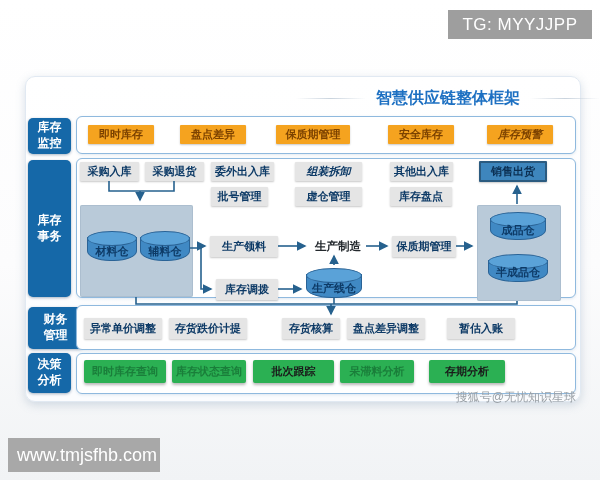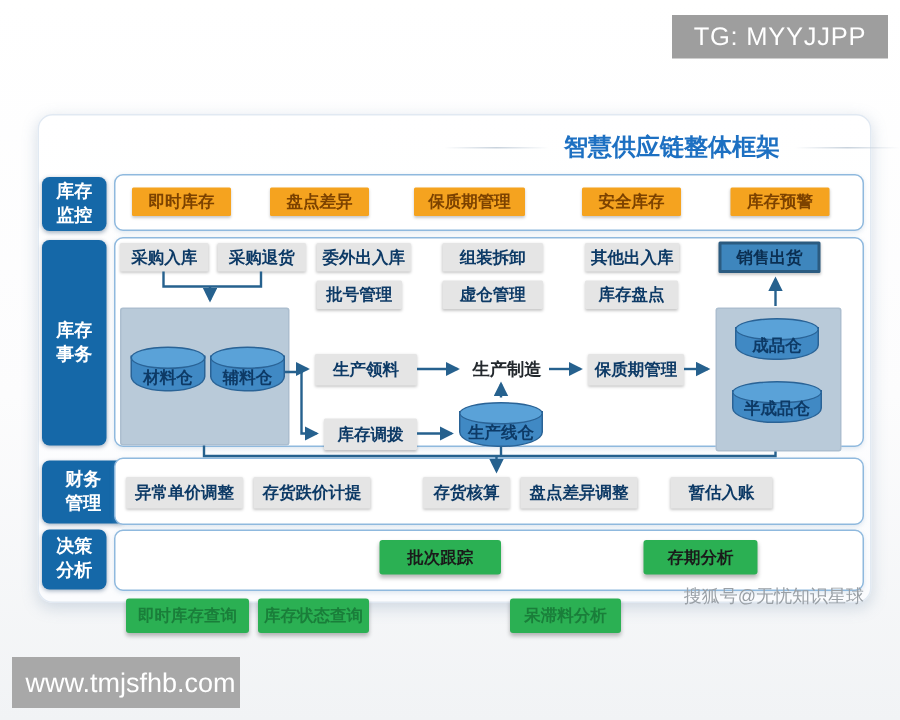--- a/index.html
+++ b/index.html
@@ -27,21 +27,21 @@
   }
   .panel{background:#ffffff;border:1.5px solid #8fb9de;border-radius:6px;box-shadow:0 1px 3px rgba(140,170,200,.25);}
   .node{
     display:flex;align-items:center;justify-content:center;font-size:11px;font-weight:bold;
     box-shadow:0 1px 2px rgba(0,0,0,.22);border-radius:1px;white-space:nowrap;
   }
   .orange{background:#f5a31f;color:#7c4200;}
   .blue{background:#e5e5e5;color:#0d3a66;}
   .blue-hl{background:#3e86bd;color:#0b2f52;border:2px solid #2b5b80;}
   .green{background:#2bb053;color:#1a1a1a;box-shadow:0 2px 3px rgba(0,0,0,.28);border-radius:2px;}
-  .green-faded{color:rgba(17,100,45,.65);margin-top:39px;}
+  .green-faded{color:rgba(17,100,45,.65);}
   .container-box{background:#b9cad9;border-radius:2px;box-shadow:inset 0 0 0 1px rgba(150,170,190,.35);}
   .plain-label{font-size:11.5px;font-weight:bold;color:#23282d;display:flex;align-items:center;justify-content:center;white-space:nowrap;}
   .cyl{background:#4089c4;border:1px solid #2a6396;border-radius:0 0 46% 46%/0 0 10px 10px;}
   .cyl::before{
     content:"";position:absolute;top:-7px;left:-1px;right:-1px;height:13px;background:#5aa2d8;
     border:1px solid #2a6396;border-radius:50%;
   }
   .cyl-label{
     position:absolute;left:0;right:0;top:6px;text-align:center;font-size:11px;font-weight:bold;color:#0d3a66;white-space:nowrap;
   }
@@ -76,26 +76,26 @@
 
 <div class="abs panel" style="left:76px;top:116px;width:500px;height:38px;"></div>
 <div class="abs panel" style="left:76px;top:158px;width:500px;height:140px;"></div>
 <div class="abs panel" style="left:76px;top:305px;width:500px;height:45px;"></div>
 <div class="abs panel" style="left:76px;top:353px;width:500px;height:41px;"></div>
 
 <div class="abs node orange" style="left:88px;top:125px;width:66px;height:19px;">即时库存</div>
 <div class="abs node orange" style="left:180px;top:125px;width:66px;height:19px;">盘点差异</div>
 <div class="abs node orange" style="left:276px;top:125px;width:74px;height:19px;">保质期管理</div>
 <div class="abs node orange" style="left:388px;top:125px;width:66px;height:19px;">安全库存</div>
-<div class="abs node orange" style="left:487px;top:125px;width:66px;height:19px;">库存预警</div>
+<div class="abs node orange" style="left:487px;top:125px;width:66px;height:19px;font-style:italic;">库存预警</div>
 
 <div class="abs node blue" style="left:80px;top:162px;width:59px;height:19px;">采购入库</div>
 <div class="abs node blue" style="left:145px;top:162px;width:59px;height:19px;">采购退货</div>
 <div class="abs node blue" style="left:211px;top:162px;width:63px;height:19px;">委外出入库</div>
-<div class="abs node blue" style="left:295px;top:162px;width:67px;height:19px;">组装拆卸</div>
+<div class="abs node blue" style="left:295px;top:162px;width:67px;height:19px;font-style:italic;">组装拆卸</div>
 <div class="abs node blue" style="left:390px;top:162px;width:63px;height:19px;">其他出入库</div>
 <div class="abs node blue-hl" style="left:479px;top:161px;width:68px;height:21px;">销售出货</div>
 <div class="abs node blue" style="left:211px;top:187px;width:57px;height:19px;">批号管理</div>
 <div class="abs node blue" style="left:295px;top:187px;width:67px;height:19px;">虚仓管理</div>
 <div class="abs node blue" style="left:390px;top:187px;width:62px;height:19px;">库存盘点</div>
 
 <div class="abs container-box" style="left:80px;top:205px;width:113px;height:92px;"></div>
 <div class="abs container-box" style="left:477px;top:205px;width:84px;height:96px;"></div>
 
 <div class="abs cyl" style="left:87px;top:237px;width:50px;height:24px;">

